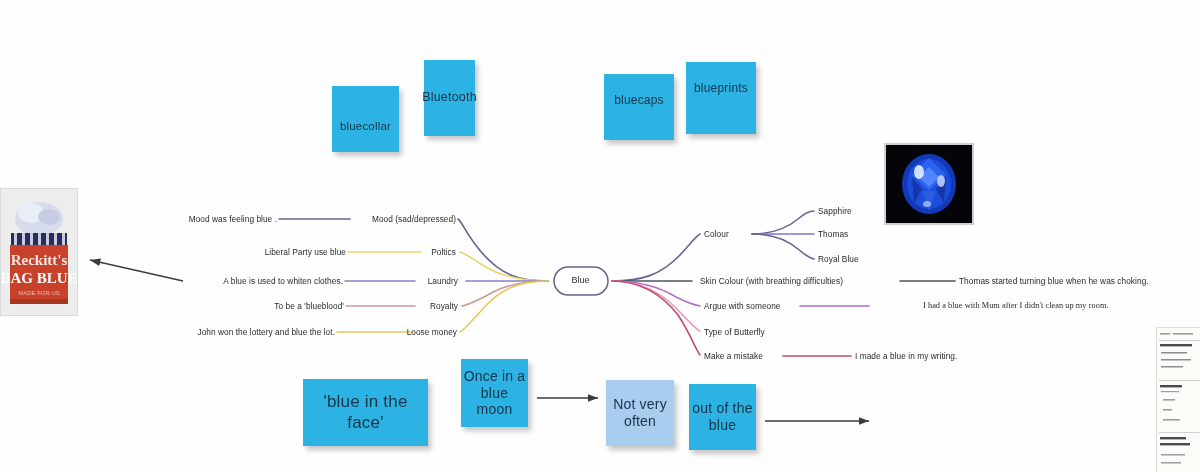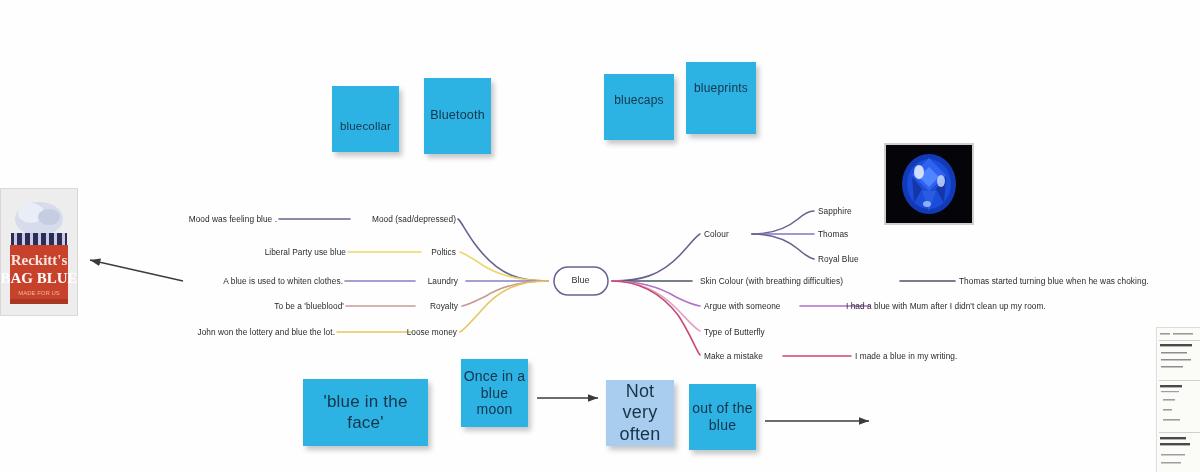--- a/index.html
+++ b/index.html
@@ -18,29 +18,29 @@
     color:#16344a;
     box-shadow:3px 4px 5px rgba(0,0,0,0.22);
     line-height:1.18;
     letter-spacing:.2px;
   }
   .note.cyan{background:#2cb3e3;}
   .note.lightblue{background:#a9cdef;}
 
   
   #note-bluecollar{left:332px;top:86px;width:67px;height:66px;font-size:11.5px;align-items:flex-end;padding-bottom:18px;box-sizing:border-box;}
-  #note-bluetooth {left:424px;top:78px;width:67px;height:76px;font-size:12.5px;align-items:center;padding-bottom:2px;box-sizing:border-box;}
+  #note-bluetooth {left:424px;top:60px;width:51px;height:76px;font-size:12.5px;align-items:center;padding-bottom:2px;box-sizing:border-box;}
   #note-bluebeard {left:518px;top:62px;width:70px;height:66px;font-size:12px;align-items:flex-start;padding-top:19px;box-sizing:border-box;}
   #note-bluecaps  {left:604px;top:62px;width:70px;height:66px;font-size:12px;align-items:flex-start;padding-top:19px;box-sizing:border-box;margin-top:12px;}
   #note-blueprints{left:686px;top:62px;width:70px;height:72px;font-size:12px;align-items:flex-start;padding-top:19px;box-sizing:border-box;}
 
   
   #note-blue-in-the-face{left:303px;top:379px;width:125px;height:67px;font-size:17px;}
   #note-once-in-a-blue-moon{left:461px;top:359px;width:67px;height:68px;font-size:14px;}
-  #note-not-very-often{left:606px;top:380px;width:68px;height:66px;font-size:18px;}
+  #note-not-very-often{left:606px;top:380px;width:68px;height:66px;font-size:14px;}
   #note-out-of-the-blue{left:689px;top:384px;width:67px;height:66px;font-size:14px;}
   #note-unexpected{left:876px;top:385px;width:67px;height:62px;font-size:10px;}
 
   
   #img-reckitts{
     position:absolute;left:0px;top:188px;width:76px;height:126px;
     border:1px solid #d8d8d8;overflow:hidden;background:#3b82f6;
   }
   #img-sapphire{
     position:absolute;left:884px;top:143px;width:86px;height:78px;
@@ -142,21 +142,21 @@
   <div class="lbl" style="left:700px;top:276px;">Skin Colour (with breathing difficulties)</div>
   <div class="lbl" style="left:704px;top:301px;">Argue with someone</div>
   <div class="lbl" style="left:704px;top:327px;">Type of Butterfly</div>
   <div class="lbl" style="left:704px;top:351px;">Make a mistake</div>
 
   <div class="lbl" style="left:818px;top:206px;">Sapphire</div>
   <div class="lbl" style="left:818px;top:229px;">Thomas</div>
   <div class="lbl" style="left:818px;top:254px;">Royal Blue</div>
 
   <div class="lbl" style="left:959px;top:276px;">Thomas started turning blue when he was choking.</div>
-  <div class="lbl" style="left:846px;top:301px;">I had a blue with Mum after I didn't clean up my room.</div>
+  <div class="lbl" style="left:923px;top:301px;font-family:Liberation Serif, serif;">I had a blue with Mum after I didn't clean up my room.</div>
   <div class="lbl" style="left:855px;top:351px;">I made a blue  in my writing.</div>
 
   <div class="note cyan" id="note-bluecollar">bluecollar</div>
   <div class="note cyan" id="note-bluetooth">Bluetooth</div>
   <div class="note cyan" id="note-bluecaps">bluecaps</div>
   <div class="note cyan" id="note-blueprints">blueprints</div>
 
   <div class="note cyan" id="note-blue-in-the-face">'blue in the face'</div>
   <div class="note cyan" id="note-once-in-a-blue-moon">Once in a blue moon</div>
   <div class="note lightblue" id="note-not-very-often">Not very often</div>

